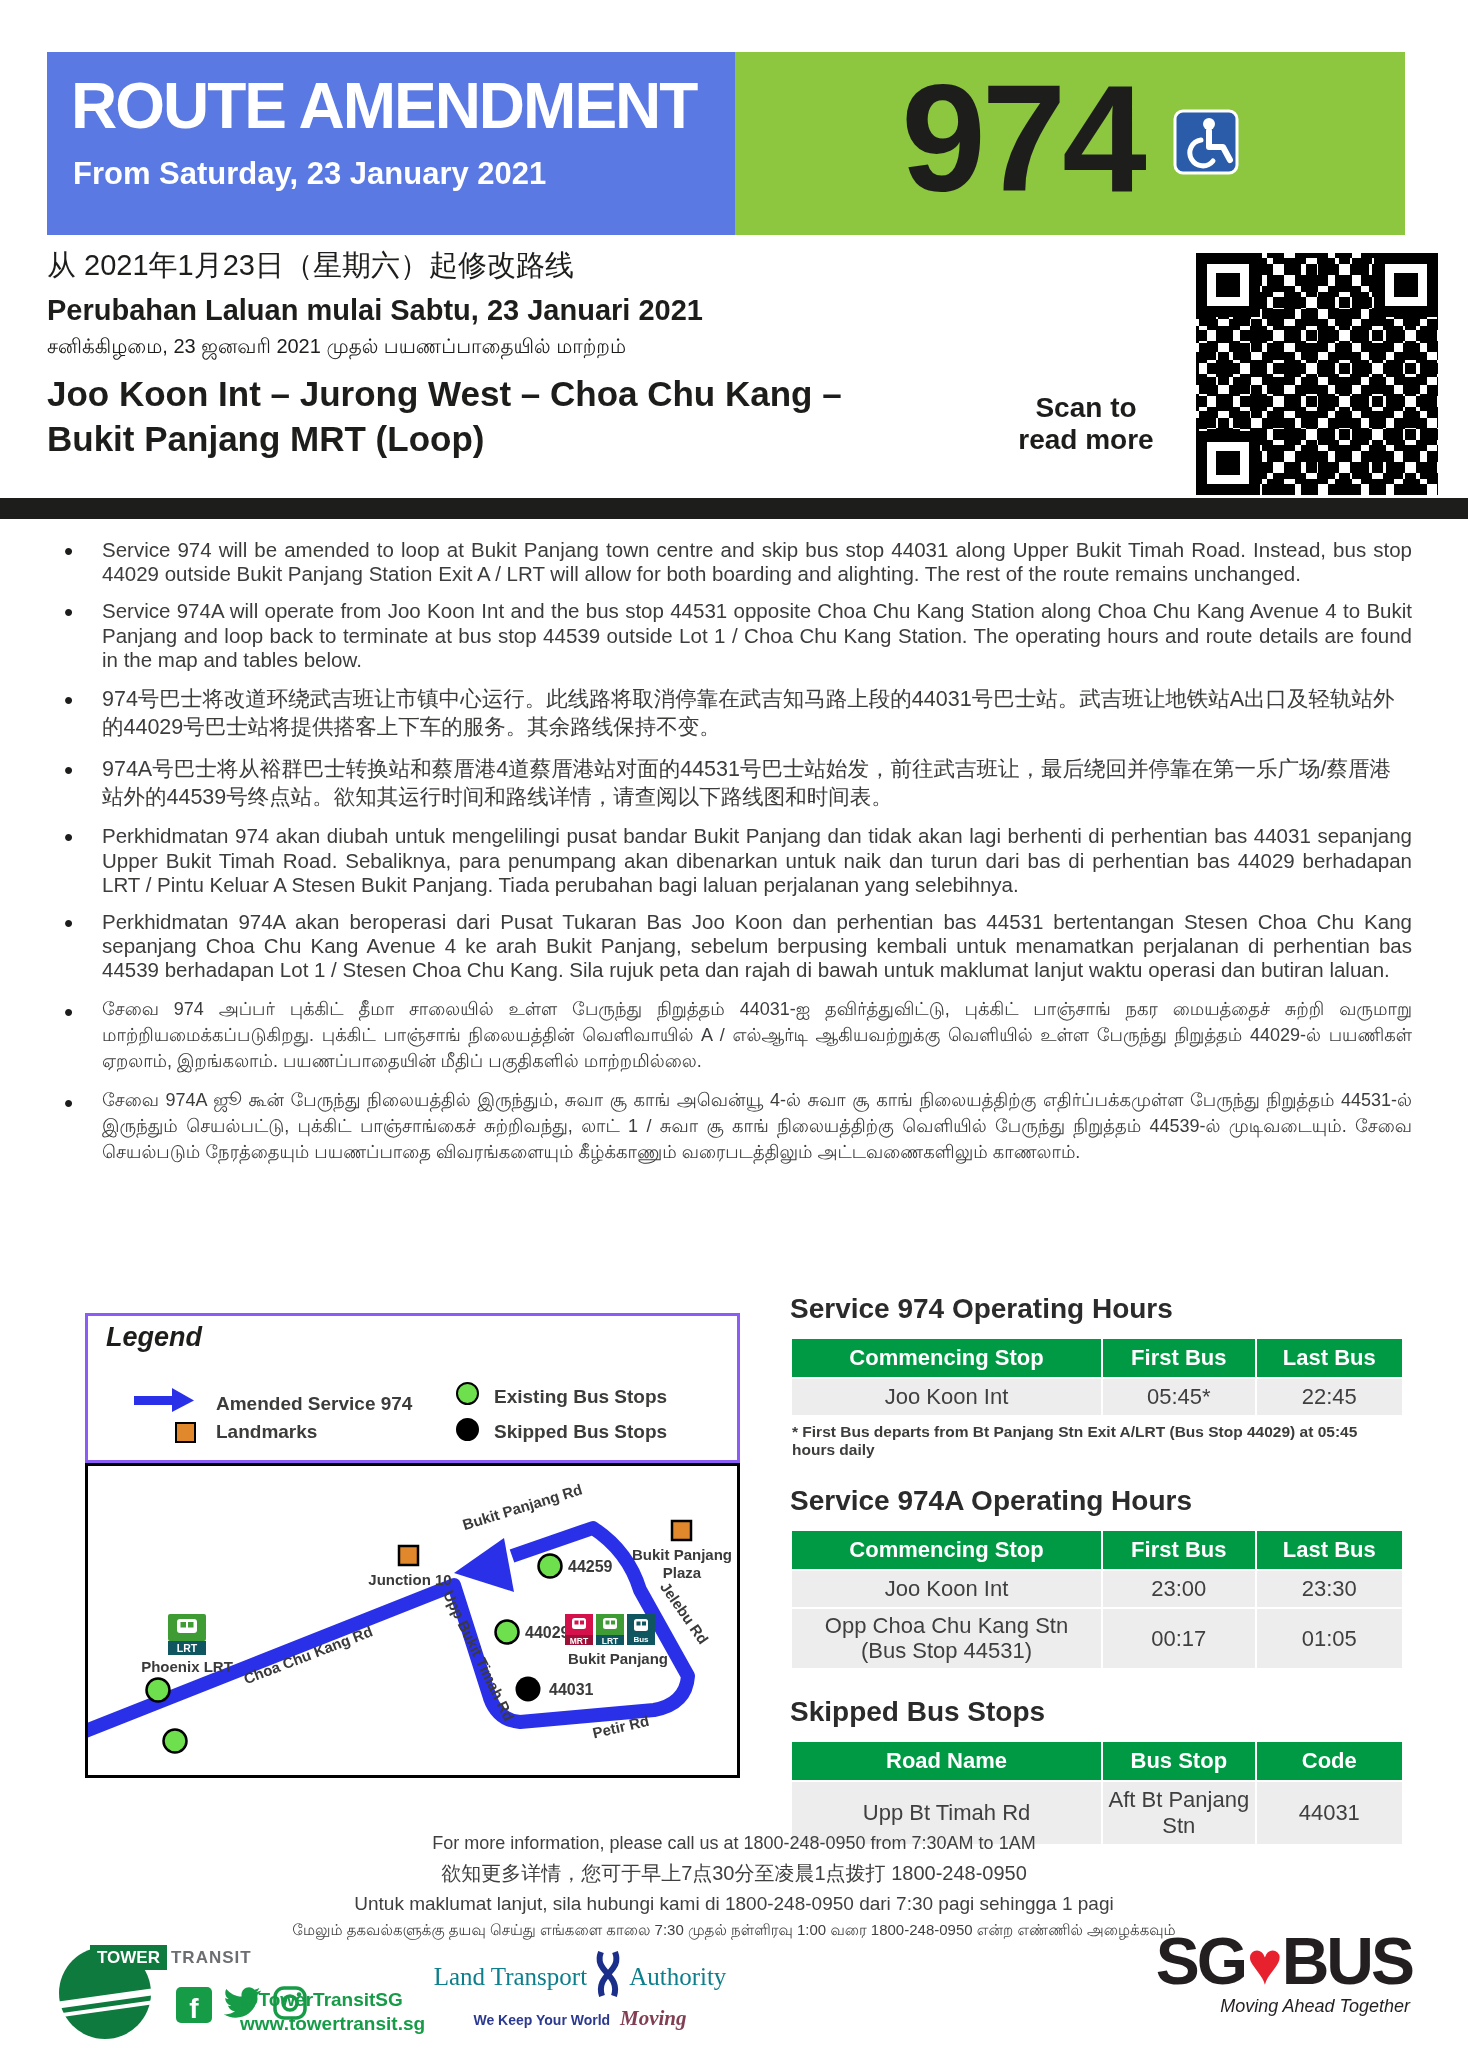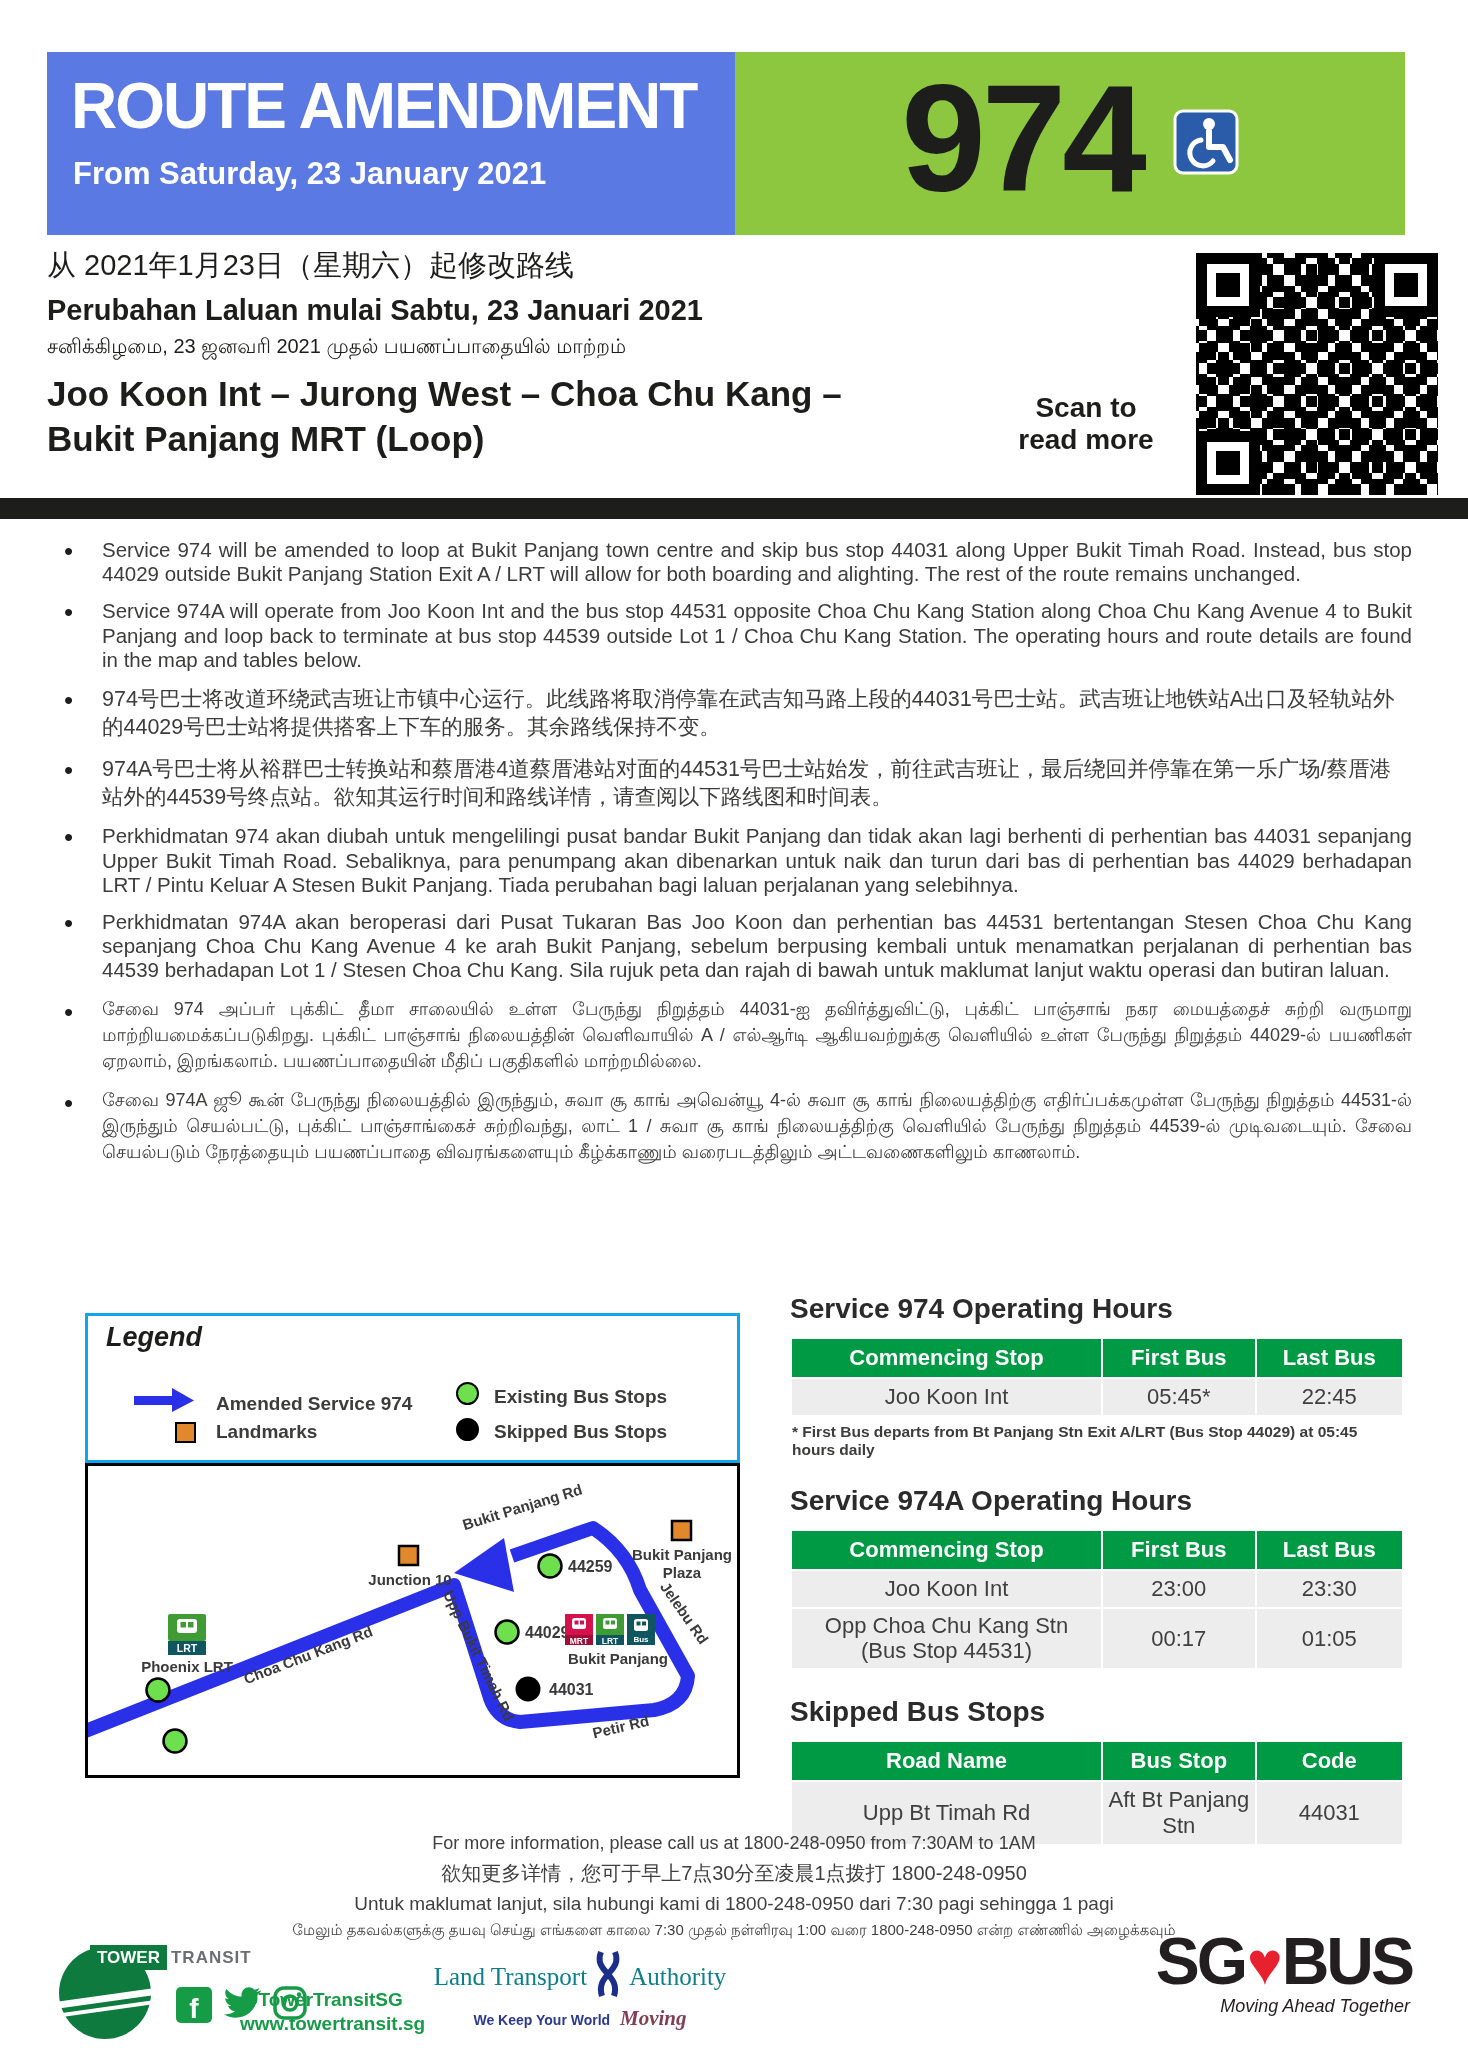--- a/index.html
+++ b/index.html
@@ -28,21 +28,21 @@
   .black-bar{position:absolute;left:0;top:498px;width:1468px;height:21px;background:#1d1d1b;}
   
   .bullets{position:absolute;left:58px;top:538px;width:1354px;height:755px;overflow:hidden;}
   .bullets ul{list-style:none;margin:0;padding:0;}
   .bullets li{position:relative;padding-left:44px;margin-bottom:13px;text-align:justify;
               font-size:20.5px;line-height:1.18;color:#3c3c3b;}
   .bullets li::before{content:"\2022";position:absolute;left:6px;top:-2px;font-size:26px;color:#1d1d1b;}
   .bullets li.zh{font-size:21.5px;line-height:1.32;text-align:left;}
   .bullets li.ta{font-size:18px;line-height:1.45;}
   
-  .legend-box{position:absolute;left:85px;top:1313px;width:655px;height:150px;border:3px solid #0ea5e9;box-sizing:border-box;background:#fff;}
+  .legend-box{position:absolute;left:85px;top:1313px;width:655px;height:150px;border:3px solid #8b5cf6;box-sizing:border-box;background:#fff;}
   .legend-title{position:absolute;left:18px;top:6px;font-size:27px;font-weight:bold;font-style:italic;color:#1d1d1b;}
   .legend-label{position:absolute;font-size:19px;font-weight:bold;color:#3c3c3b;white-space:nowrap;}
   .sym-square{position:absolute;width:17px;height:17px;background:#e0882b;border:2.5px solid #000;box-sizing:content-box;}
   .sym-circle{position:absolute;width:19px;height:19px;border-radius:50%;border:2.5px solid #000;}
   .map-box{position:absolute;left:85px;top:1463px;width:655px;height:315px;border:3px solid #000;box-sizing:border-box;background:#fff;}
   .map-box svg{display:block;}
   .map-label{font-size:15px;font-weight:bold;fill:#3a3a3a;}
   .stop-label{font-size:16px;font-weight:bold;fill:#3a3a3a;}
   
   .tables{position:absolute;left:790px;top:1293px;width:614px;}

